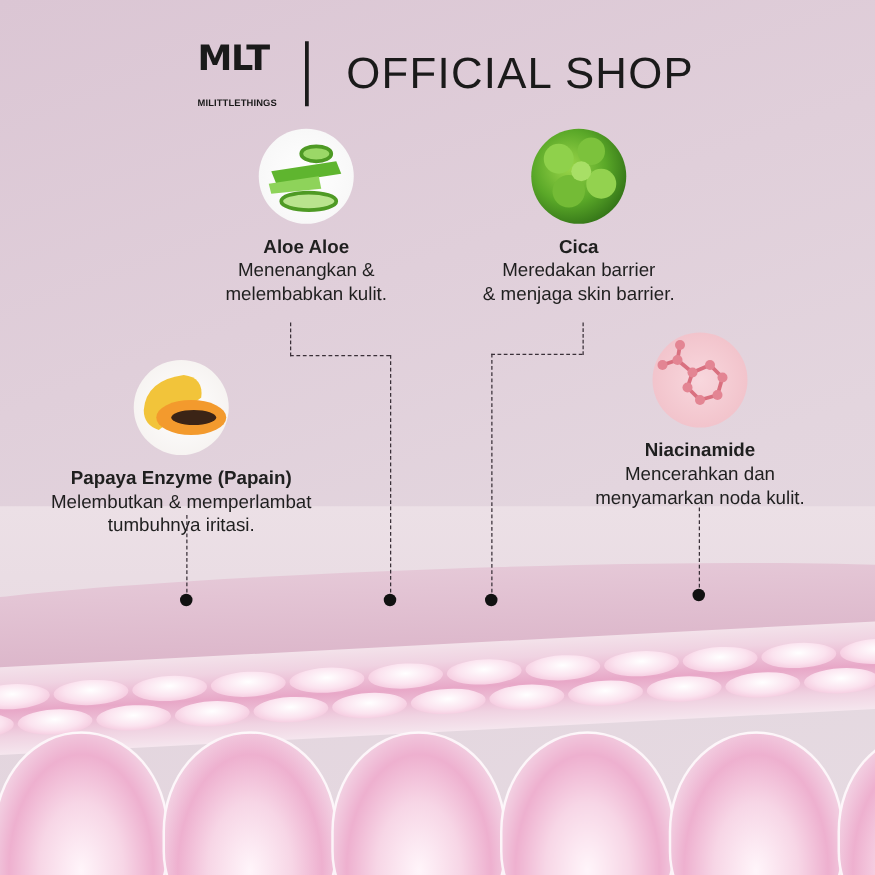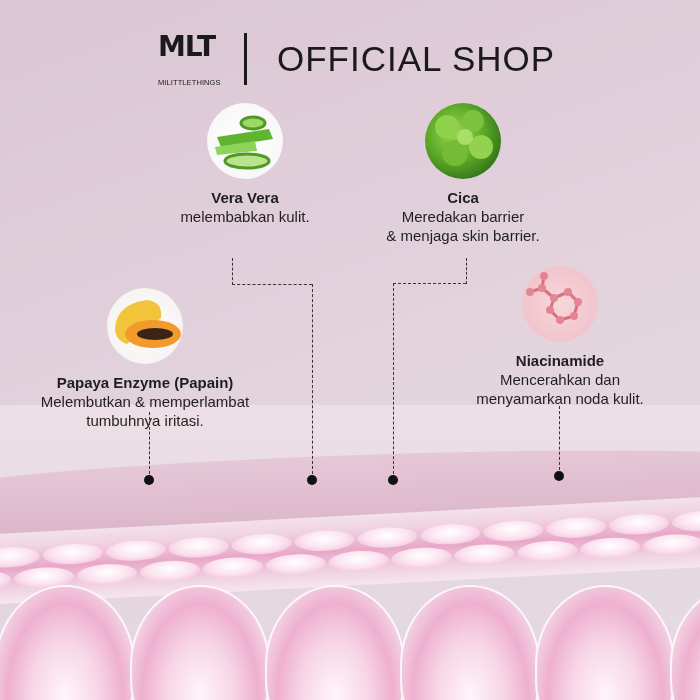--- a/index.html
+++ b/index.html
@@ -4,21 +4,21 @@
 <style>
   html, body { margin:0; padding:0; }
   body { width:700px; height:700px; overflow:hidden; font-family:"Liberation Sans", sans-serif; }
   .canvas { position:relative; width:700px; height:700px; overflow:hidden;
     background: linear-gradient(160deg, #dbc6d4 0%, #e0cfda 35%, #e3d5de 60%, #e6dbe2 100%); }
 
   
   .header { position:absolute; top:30px; left:158px; display:flex; align-items:center; }
   .logo { display:flex; flex-direction:column; align-items:flex-start; width:70px; }
   .logo-mark { font-size:28px; font-weight:700; letter-spacing:-1px; color:#1a1a1a; line-height:34px; position:relative; font-family:"DejaVu Sans", sans-serif; }
-  .logo-sub { font-size:7.5px; font-weight:400; color:#1a1a1a; letter-spacing:0.1px; margin-top:14px; }
+  .logo-sub { font-size:7.5px; font-weight:700; color:#1a1a1a; letter-spacing:0.1px; margin-top:14px; }
   .divider { width:3px; height:52px; background:#1a1a1a; margin:0 10px 0 16px; }
   .shop-title { font-size:35px; font-weight:400; color:#1a1a1a; letter-spacing:1px;margin-left:20px; }
 
   
   .ingredient { position:absolute; text-align:center; color:#1f1f1f; }
   .ing-img { width:76px; height:76px; border-radius:50%; margin:0 auto 10px auto; position:relative; overflow:hidden; }
   .ing-name { font-size:15px; font-weight:700; line-height:18px; }
   .ing-desc { font-size:15px; line-height:19px; }
 
   .img-aloe { background: radial-gradient(circle at 50% 50%, #ffffff 0%, #f8f8f8 70%, #ececec 100%); }
@@ -102,21 +102,22 @@
 
   <div class="ingredient" style="left:155px; top:103px; width:180px;">
     <div class="ing-img img-aloe">
       <svg width="76" height="76" viewBox="0 0 76 76">
         <path d="M10 34 L62 26 L66 36 L14 44 Z" fill="#5fb52f"></path>
         <path d="M8 44 L48 38 L50 48 L10 52 Z" fill="#8ed35a"></path>
         <ellipse cx="40" cy="58" rx="22" ry="7" fill="#b9e48e" stroke="#4e9a24" stroke-width="3"></ellipse>
         <ellipse cx="46" cy="20" rx="12" ry="6" fill="#9bd867" stroke="#4e9a24" stroke-width="3"></ellipse>
       </svg>
     </div>
-    <div class="ing-name">Vera Vera</div>
+    <div class="ing-name">Aloe Aloe</div>
+    <div class="ing-desc">Menenangkan &amp;</div>
     <div class="ing-desc">melembabkan kulit.</div>
   </div>
 
   <div class="ingredient" style="left:373px; top:103px; width:180px;text-align:center;">
     <div class="ing-img img-cica">
       <svg width="76" height="76" viewBox="0 0 76 76">
         <circle cx="22" cy="24" r="12" fill="#8fd14b"></circle>
         <circle cx="48" cy="18" r="11" fill="#7cc23c"></circle>
         <circle cx="56" cy="44" r="12" fill="#93d24f"></circle>
         <circle cx="30" cy="50" r="13" fill="#74bb36"></circle>

